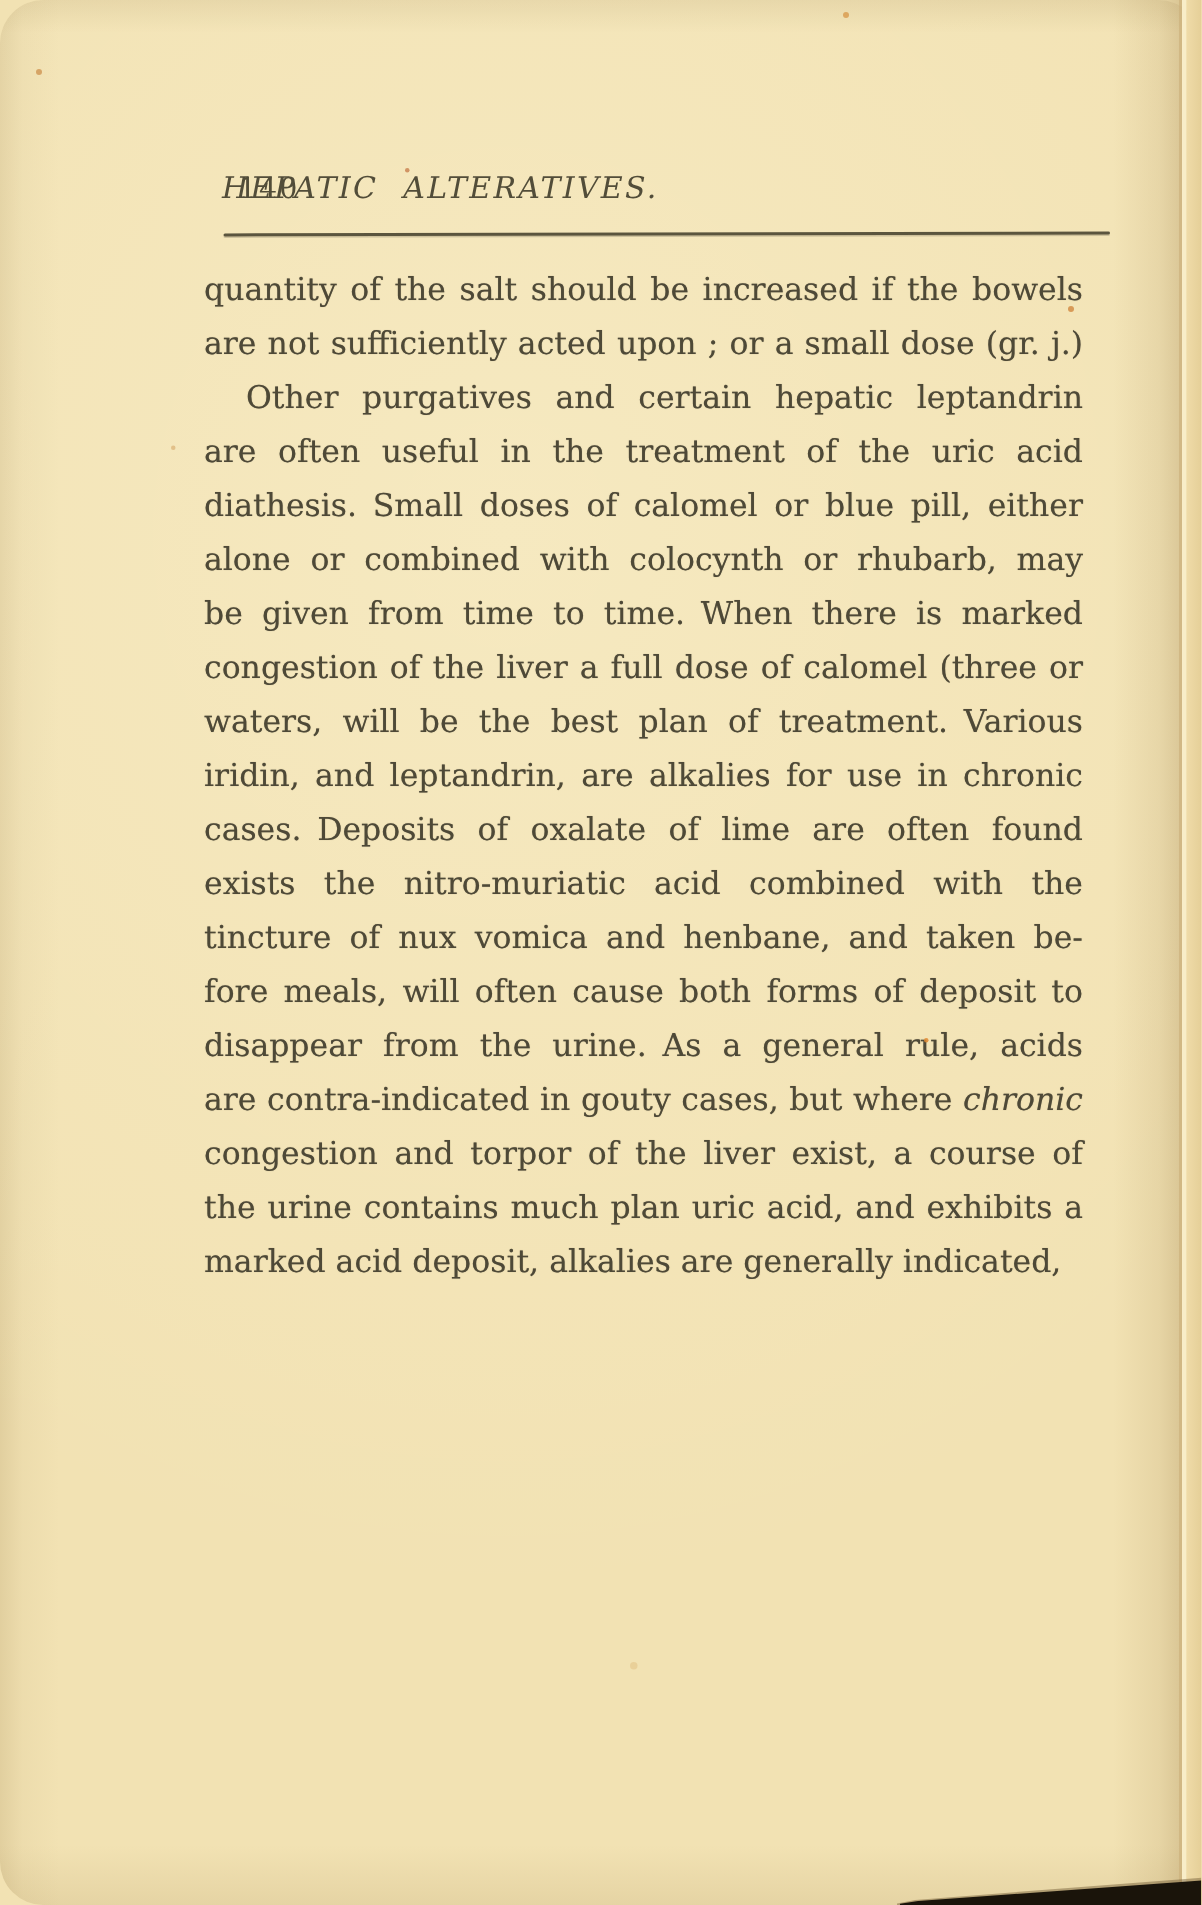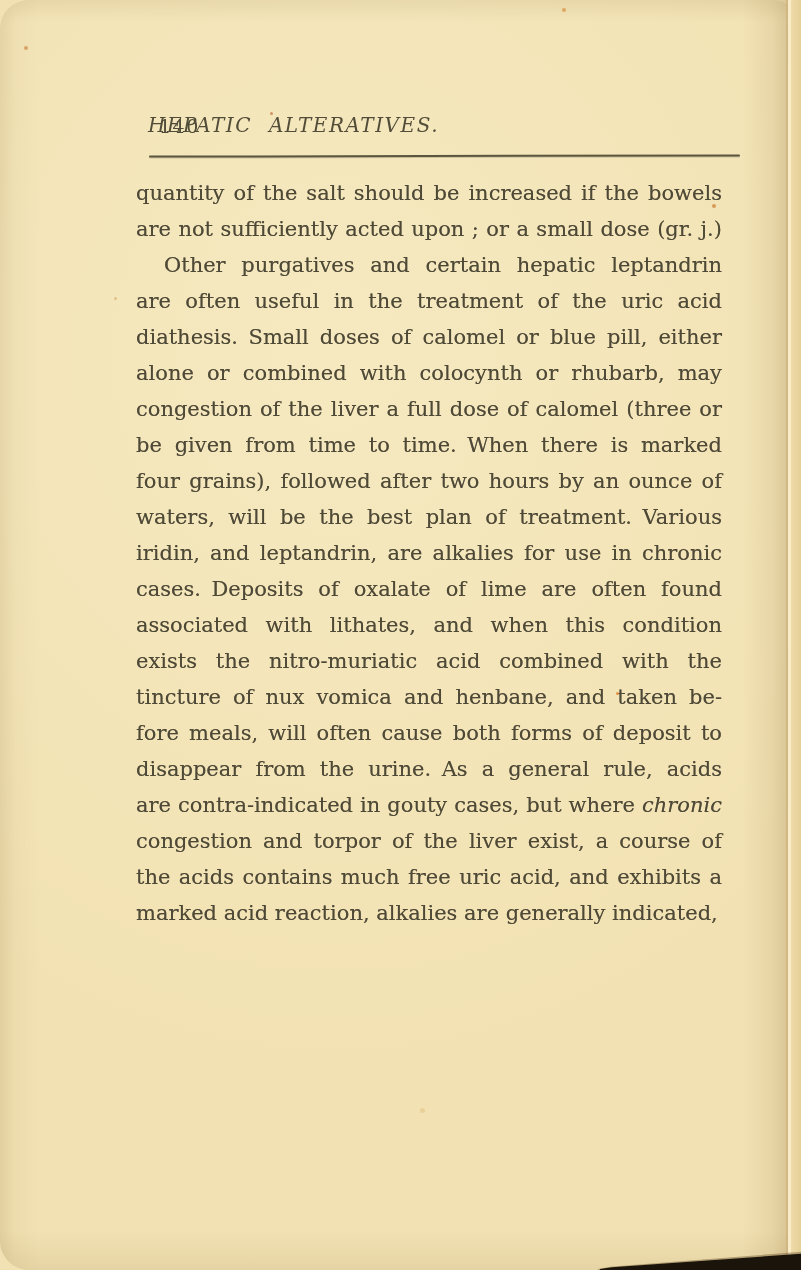--- a/index.html
+++ b/index.html
@@ -85,35 +85,33 @@
   <div class="header-title">HEPATIC ALTERATIVES.</div>
   <div class="header-rule"></div>
 
   <div class="body-text">
     <div class="line">quantity of the salt should be increased if the bowels</div>
     <div class="line">are not sufficiently acted upon ; or a small dose (gr. j.)</div>
     <div class="line indent">Other purgatives and certain hepatic leptandrin</div>
     <div class="line">are often useful in the treatment of the uric acid</div>
     <div class="line">diathesis. Small doses of calomel or blue pill, either</div>
     <div class="line">alone or combined with colocynth or rhubarb, may</div>
+    <div class="line">be given from time to time. When there is marked</div>
     <div class="line">congestion of the liver a full dose of calomel (three or</div>
-    <div class="line">be given from time to time. When there is marked</div>
-    <div class="line">four grains), followed after two hours by an ounce of</div>
     <div class="line">waters, will be the best plan of treatment. Various</div>
     <div class="line">iridin, and leptandrin, are alkalies for use in chronic</div>
     <div class="line">cases. Deposits of oxalate of lime are often found</div>
-    <div class="line">associated with lithates, and when this condition</div>
     <div class="line">exists the nitro-muriatic acid combined with the</div>
     <div class="line">tincture of nux vomica and henbane, and taken be-</div>
     <div class="line">fore meals, will often cause both forms of deposit to</div>
     <div class="line">disappear from the urine. As a general rule, acids</div>
     <div class="line"><span>are contra-indicated in gouty cases, but where </span><span class="it">chronic</span></div>
     <div class="line">congestion and torpor of the liver exist, a course of</div>
-    <div class="line">the acids contains much free uric acid, and exhibits a</div>
-    <div class="line end">marked acid reaction, alkalies are generally indicated,</div>
+    <div class="line">the urine contains much plan uric acid, and exhibits a</div>
+    <div class="line end">marked acid deposit, alkalies are generally indicated,</div>
   </div>
 
   <div class="edge-shadow"></div>
   <div class="edge-crease"></div>
   <div class="edge-highlight"></div>
   <div class="edge-strip"></div>
   <div class="corner-wedge-soft"></div>
   <div class="corner-wedge"></div>
 
   <div class="speck" style="left:24px;  top:46px;   width:4px; height:4px; background:#cb8a44; opacity:.7;"></div>

